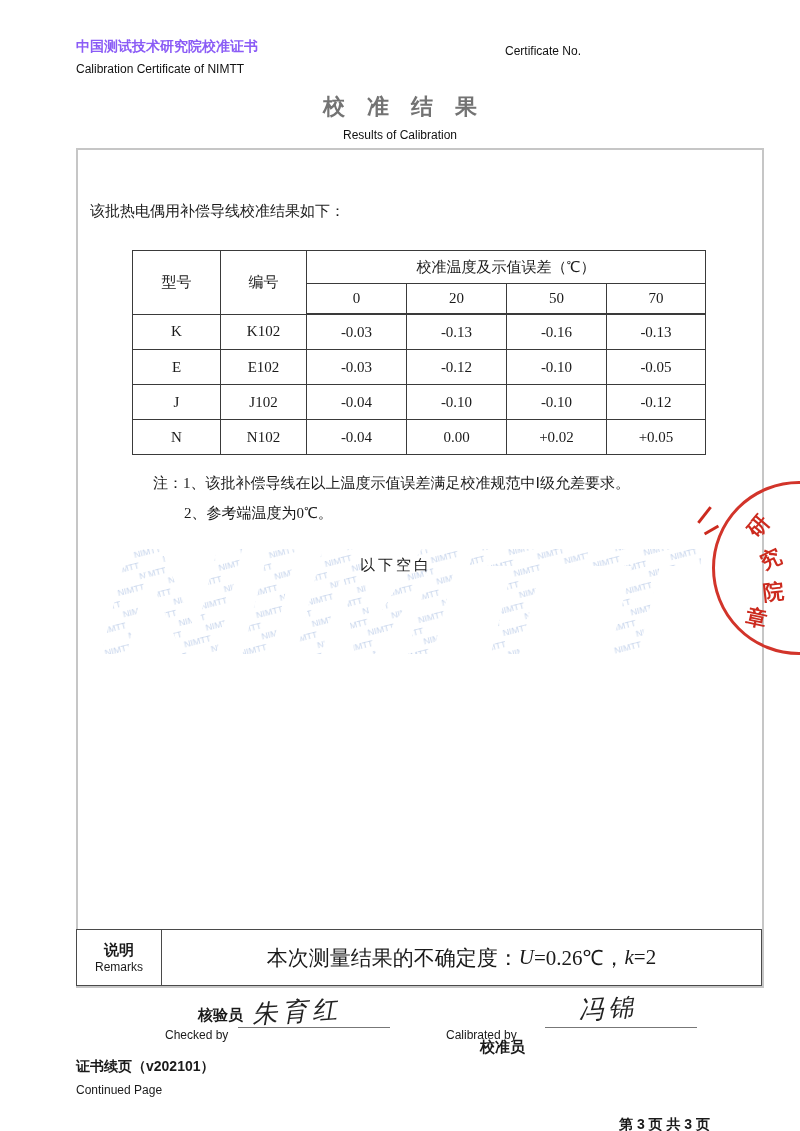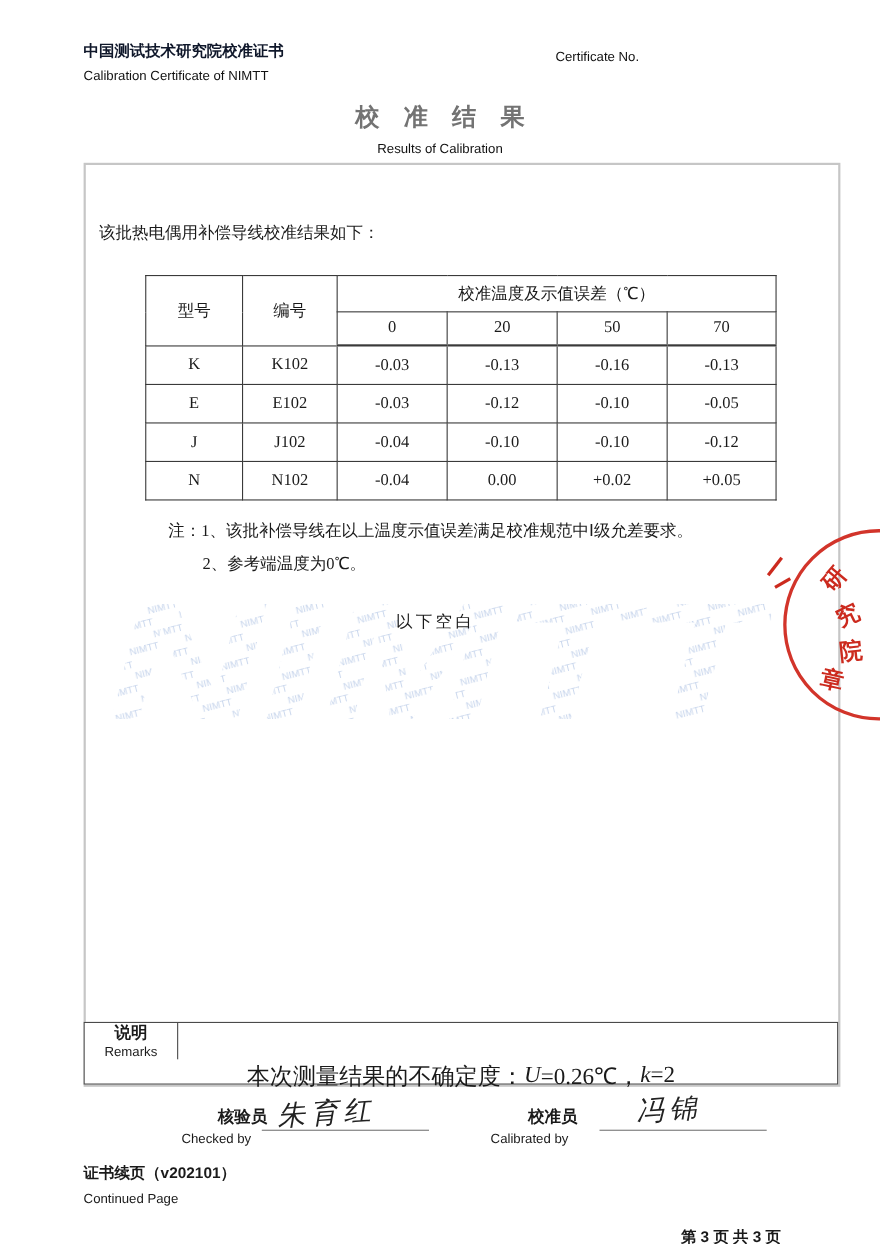--- a/index.html
+++ b/index.html
@@ -1,33 +1,33 @@
 <!DOCTYPE html>
 <html><head>
 <meta charset="utf-8">
 <style>
   html,body{margin:0;padding:0;background:#ffffff;}
   .page{position:relative;width:800px;height:1131px;background:#ffffff;overflow:hidden;
         font-family:"Liberation Serif",serif;color:#1a1a1a;}
   .abs{position:absolute;}
 
   
-  .hdr-cn{font-family:"Liberation Sans",sans-serif;font-weight:bold;font-size:14px;color:#0f172a;}
+  .hdr-cn{font-family:"Liberation Sans",sans-serif;font-weight:bold;font-size:14px;color:#8b5cf6;}
   .hdr-en{font-family:"Liberation Sans",sans-serif;font-size:12px;color:#111;margin-top:6px;}
   .certno-label{font-family:"Liberation Sans",sans-serif;font-weight:bold;font-size:14px;letter-spacing:4px;}
   .certno-value{font-family:"Liberation Serif",serif;font-size:14px;letter-spacing:0;margin-left:8px;}
 
   
   .title-cn{width:100%;text-align:center;font-family:"Liberation Sans",sans-serif;
             font-weight:bold;font-size:22px;letter-spacing:22px;text-indent:22px;color:#737373;}
   .title-en{width:100%;text-align:center;font-family:"Liberation Sans",sans-serif;font-size:12px;color:#111;}
 
   
   .main-box{left:76px;top:148px;width:684px;height:836px;border:2px solid #c6c6c6;background:transparent;}
-  .remarks-row{left:76px;top:929px;width:684px;height:55px;border:1px solid #4a4a4a;display:flex;background:#fff;flex-direction:column;}
+  .remarks-row{left:76px;top:929px;width:684px;height:55px;border:1px solid #4a4a4a;display:flex;background:#fff;}
   .remarks-label-cell{width:84px;border-right:1px solid #4a4a4a;display:flex;flex-direction:column;
                       align-items:center;justify-content:center;}
   .remarks-label-cn{font-family:"Liberation Sans",sans-serif;font-weight:bold;font-size:15px;}
   .remarks-label-en{font-family:"Liberation Sans",sans-serif;font-size:12px;}
   .remarks-text-cell{flex:1;display:flex;align-items:center;justify-content:center;font-size:21px;}
   .it{font-style:italic;font-family:"Liberation Serif",serif;}
 
   .intro{font-size:15px;}
 
   
@@ -174,21 +174,21 @@
         <span class="it">k</span>
         <span>=2</span>
     </div>
   </div>
 
   <div class="abs sig-label-cn" style="left:170px;top:1006px;">核验员</div>
   <div class="abs sig-label-en" style="left:165px;top:1028px;">Checked by</div>
   <div class="abs sig-line" style="left:238px;top:1027px;width:152px;"></div>
   <div class="abs sig-hand" style="left:252px;top:995px;">朱育红</div>
 
-  <div class="abs sig-label-cn" style="left:452px;top:1006px;font-family:Liberation Mono, monospace;">校准员</div>
+  <div class="abs sig-label-cn" style="left:452px;top:1038px;font-family:Liberation Mono, monospace;">校准员</div>
   <div class="abs sig-label-en" style="left:446px;top:1028px;">Calibrated by</div>
   <div class="abs sig-line" style="left:545px;top:1027px;width:152px;"></div>
   <div class="abs sig-hand" style="left:578px;top:992px;">冯锦</div>
 
   <div class="abs" style="left:76px;top:1058px;">
     <div class="ftr-cn">证书续页（v202101）</div>
     <div class="ftr-en">Continued Page</div>
   </div>
   <div class="abs" style="left:619px;top:1116px;">
     <div class="ftr-cn">第 3 页 共 3 页</div>

